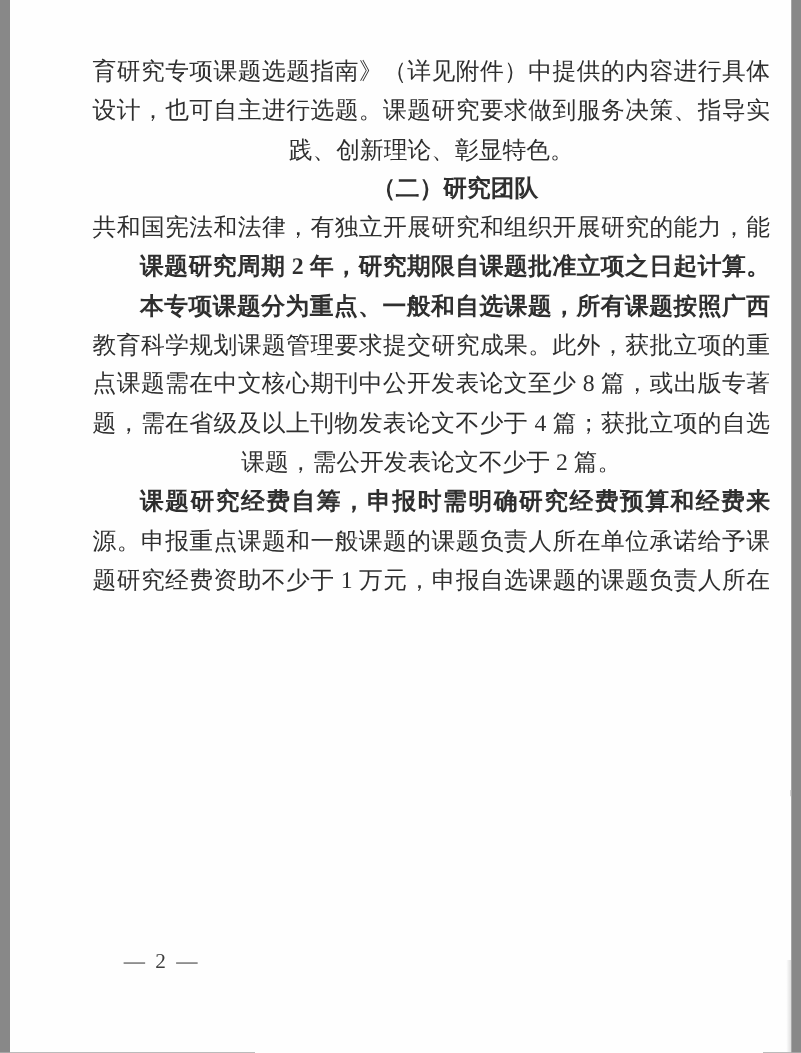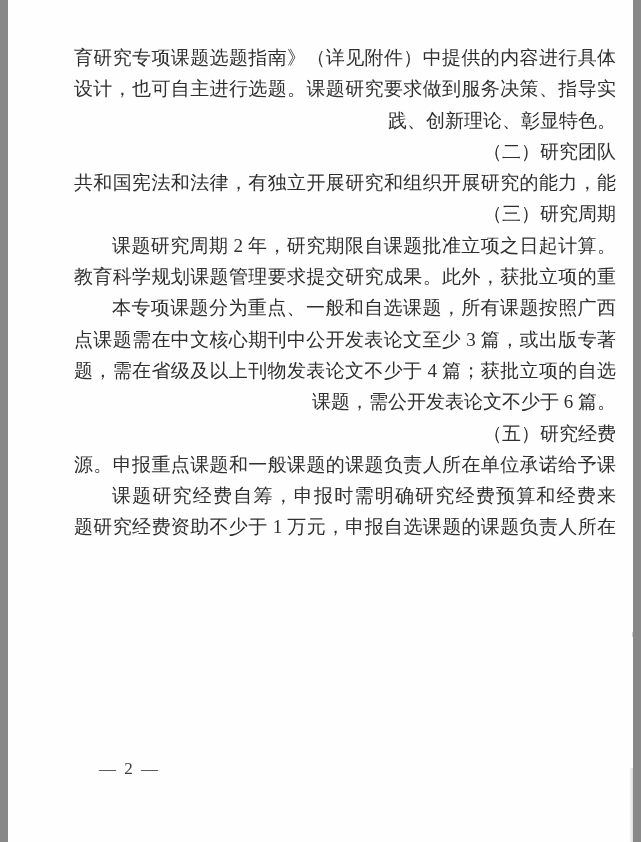--- a/index.html
+++ b/index.html
@@ -20,29 +20,30 @@
     position: absolute;
     left: 66px;
     top: 42px;
     width: 542px;
     color: var(--text-color, #2f2f2f);
     font-size: 19px;
     line-height: 31.3px;
   }
   .line {
     white-space: nowrap;
-    text-align: right;
+    text-align: center;
   }
   .line.just {
     white-space: normal;
     text-align: justify;
     text-align-last: justify;
   }
   .line.ind {
     padding-left: 38px;
+    font-weight: bold;
   }
   .footer {
     position: absolute;
     left: 91px;
     top: 759px;
     font-size: 17px;
     line-height: 20px;
     color: #3d3d3d;
     letter-spacing: 2px;
   }
@@ -67,30 +68,28 @@
 </head>
 <body>
 
 <div class="page">
   <div class="textblock" id="textblock">
       <div class="line just">育研究专项课题选题指南》（详见附件）中提供的内容进行具体</div>
       <div class="line just">设计，也可自主进行选题。课题研究要求做到服务决策、指导实</div>
       <div class="line">践、创新理论、彰显特色。</div>
       <div class="line ind">（二）研究团队</div>
       <div class="line just">共和国宪法和法律，有独立开展研究和组织开展研究的能力，能</div>
-      <div class="line ind">（三）研究周期</div>
       <div class="line just ind">课题研究周期 2 年，研究期限自课题批准立项之日起计算。</div>
+      <div class="line just ind">本专项课题分为重点、一般和自选课题，所有课题按照广西</div>
       <div class="line just">教育科学规划课题管理要求提交研究成果。此外，获批立项的重</div>
-      <div class="line just ind">本专项课题分为重点、一般和自选课题，所有课题按照广西</div>
-      <div class="line just">点课题需在中文核心期刊中公开发表论文至少 3 篇，或出版专著</div>
+      <div class="line just">点课题需在中文核心期刊中公开发表论文至少 8 篇，或出版专著</div>
       <div class="line just">题，需在省级及以上刊物发表论文不少于 4 篇；获批立项的自选</div>
-      <div class="line">课题，需公开发表论文不少于 6 篇。</div>
-      <div class="line ind">（五）研究经费</div>
+      <div class="line">课题，需公开发表论文不少于 2 篇。</div>
+      <div class="line just ind">课题研究经费自筹，申报时需明确研究经费预算和经费来</div>
       <div class="line just">源。申报重点课题和一般课题的课题负责人所在单位承诺给予课</div>
-      <div class="line just ind">课题研究经费自筹，申报时需明确研究经费预算和经费来</div>
       <div class="line just">题研究经费资助不少于 1 万元，申报自选课题的课题负责人所在</div>
     </div>
   <div class="footer">— 2 —</div>
   <div class="speck s1"></div>
   <div class="speck s2"></div>
   <div class="speck s3"></div>
   <div class="speck s4"></div>
   <div class="edge-shadow"></div>
 </div>
 

